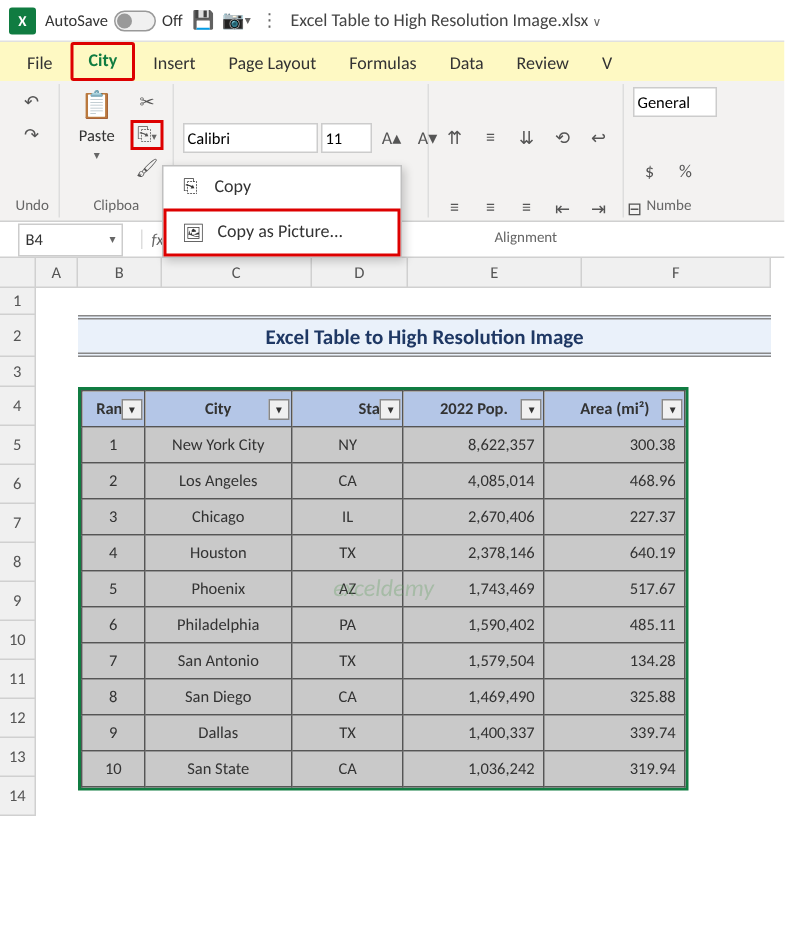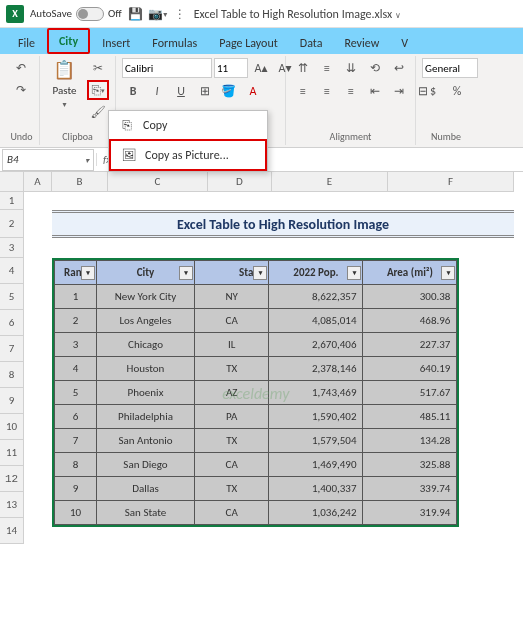--- a/index.html
+++ b/index.html
@@ -9,46 +9,46 @@
   .title-bar { height: 28px; background: #fff; display: flex; align-items: center; padding: 0 6px; border-bottom: 1px solid #e0e0e0; gap: 6px; }
   .app-icon { width: 18px; height: 18px; background: #107c41; border-radius: 2px; display: flex; align-items: center; justify-content: center; color: #fff; font-size: 10px; font-weight: bold; }
   .autosave { display: flex; align-items: center; gap: 4px; font-size: 11px; }
   .toggle { width: 28px; height: 14px; border: 1px solid #999; border-radius: 7px; position: relative; background: #f0f0f0; }
   .toggle::after { content: ""; width: 10px; height: 10px; background: #999; border-radius: 50%; position: absolute; top: 1px; left: 1px; }
   .qat-icon { width: 16px; height: 16px; display: flex; align-items: center; justify-content: center; color: #666; }
   .filename { flex: 1; font-size: 12px; color: #444; }
   .drop { font-size: 8px; color: #666; }
   
   
-  .tabs { height: 26px; display: flex; align-items: flex-end; padding: 0 8px; gap: 2px; background: #7dd3fc; }
+  .tabs { height: 26px; display: flex; align-items: flex-end; padding: 0 8px; gap: 2px; background: #fef9c3; }
   .tab { padding: 4px 10px; font-size: 12px; color: #333; cursor: pointer; }
   .tab.active { border: 2px solid #d00; border-radius: 2px; color: #107c41; font-weight: 600; }
   
   
   .ribbon { height: 94px; background: #f3f2f1; border-bottom: 1px solid #d0d0d0; display: flex; padding: 2px 4px; position: relative; }
   .group { border-right: 1px solid #ddd; padding: 2px 6px; display: flex; flex-direction: column; position: relative; }
   .group-label { font-size: 10px; color: #666; text-align: center; margin-top: auto; padding-top: 2px; }
   .group-body { flex: 1; display: flex; gap: 4px; align-items: flex-start; }
   .big-btn { display: flex; flex-direction: column; align-items: center; gap: 2px; font-size: 11px; width: 40px; }
   .big-icon { width: 24px; height: 24px; display: flex; align-items: center; justify-content: center; font-size: 18px; }
   .mini-col { display: flex; flex-direction: column; gap: 2px; }
   .mini-btn { width: 22px; height: 20px; display: flex; align-items: center; justify-content: center; font-size: 12px; color: #555; border: 1px solid transparent; }
-  .font-row { display: flex; gap: 2px; align-items: center; }
+  .font-row { display: flex; gap: 2px; align-items: center; margin-top: 24px; }
   .font-select { height: 20px; font-size: 11px; border: 1px solid #ccc; background: #fff; padding: 0 2px; }
   .copy-btn-hl { border: 2px solid #d00; }
   
   
   .copy-dropdown { position: absolute; top: 56px; left: 108px; background: #fff; border: 1px solid #c0c0c0; box-shadow: 2px 2px 6px rgba(0,0,0,0.2); z-index: 100; width: 160px; }
   .dd-item { padding: 6px 10px; display: flex; align-items: center; gap: 8px; font-size: 12px; }
   .dd-item.hl { border: 2px solid #d00; }
   .dd-icon { width: 16px; height: 16px; display: flex; align-items: center; justify-content: center; font-size: 12px; }
   
   
   .formula-bar { height: 24px; display: flex; align-items: center; border-bottom: 1px solid #d0d0d0; }
-  .name-box { width: 92px; height: 22px; border: 1px solid #ccc; font-size: 11px; padding: 0 4px; display: flex; align-items: center; justify-content: space-between; margin: 0 2px; font-style: italic; }
+  .name-box { width: 70px; height: 22px; border: 1px solid #ccc; font-size: 11px; padding: 0 4px; display: flex; align-items: center; justify-content: space-between; margin: 0 12px; }
   .fx { font-style: italic; font-size: 11px; color: #666; padding: 0 6px; border-left: 1px solid #ddd; }
   .formula-input { flex: 1; font-size: 11px; padding: 0 6px; border-left: 1px solid #ddd; height: 100%; display: flex; align-items: center; }
   
   
   .grid-area { display: flex; position: relative; }
   .row-headers { width: 24px; background: #f0f0f0; }
   .col-headers { height: 20px; display: flex; background: #f0f0f0; }
   .hdr-cell { border-right: 1px solid #d0d0d0; border-bottom: 1px solid #d0d0d0; display: flex; align-items: center; justify-content: center; font-size: 11px; color: #555; background: #f0f0f0; }
   .corner { width: 24px; height: 20px; border-right: 1px solid #d0d0d0; border-bottom: 1px solid #d0d0d0; background: #f0f0f0; }
   .row-hdr { height: 26px; border-bottom: 1px solid #d0d0d0; border-right: 1px solid #d0d0d0; display: flex; align-items: center; justify-content: center; font-size: 11px; color: #555; }
@@ -86,22 +86,22 @@
   <div class="qat-icon">⋮</div>
   <div class="filename">
     <span>Excel Table to High Resolution Image.xlsx</span> <span class="drop">∨</span>
   </div>
 </div>
 
 <div class="tabs">
   <div class="tab">File</div>
   <div class="tab active">City</div>
   <div class="tab">Insert</div>
+  <div class="tab">Page Layout</div>
   <div class="tab">Formulas</div>
-  <div class="tab">Page Layout</div>
   <div class="tab">Data</div>
   <div class="tab">Review</div>
   <div class="tab">V</div>
 </div>
 
 <div class="ribbon">
   <div class="group" style="width:36px">
     <div class="group-body">
       <div class="mini-col">
         <div class="mini-btn">↶</div>
@@ -217,21 +217,21 @@
       <div class="row-hdr" style="height: 28px;">2</div>
       <div class="row-hdr" style="height: 20px;">3</div>
       <div class="row-hdr" style="height: 26px;">4</div>
       <div class="row-hdr" style="height: 26px;">5</div>
       <div class="row-hdr" style="height: 26px;">6</div>
       <div class="row-hdr" style="height: 26px;">7</div>
       <div class="row-hdr" style="height: 26px;">8</div>
       <div class="row-hdr" style="height: 26px;">9</div>
       <div class="row-hdr" style="height: 26px;">10</div>
       <div class="row-hdr" style="height: 26px;">11</div>
-      <div class="row-hdr" style="height: 26px; font-family: Liberation Mono, monospace;">12</div>
+      <div class="row-hdr" style="height: 26px;">12</div>
       <div class="row-hdr" style="height: 26px;">13</div>
       <div class="row-hdr" style="height: 26px;">14</div>
     </div>
   <div class="sheet" style="flex:1">
     <div class="title-cell">Excel Table to High Resolution Image</div>
     <div class="data-table">
       <table>
         <thead>
             <tr id="thead-row">
               <th style="width: 42px;">Rank<span class="filter-btn">▾</span></th>

